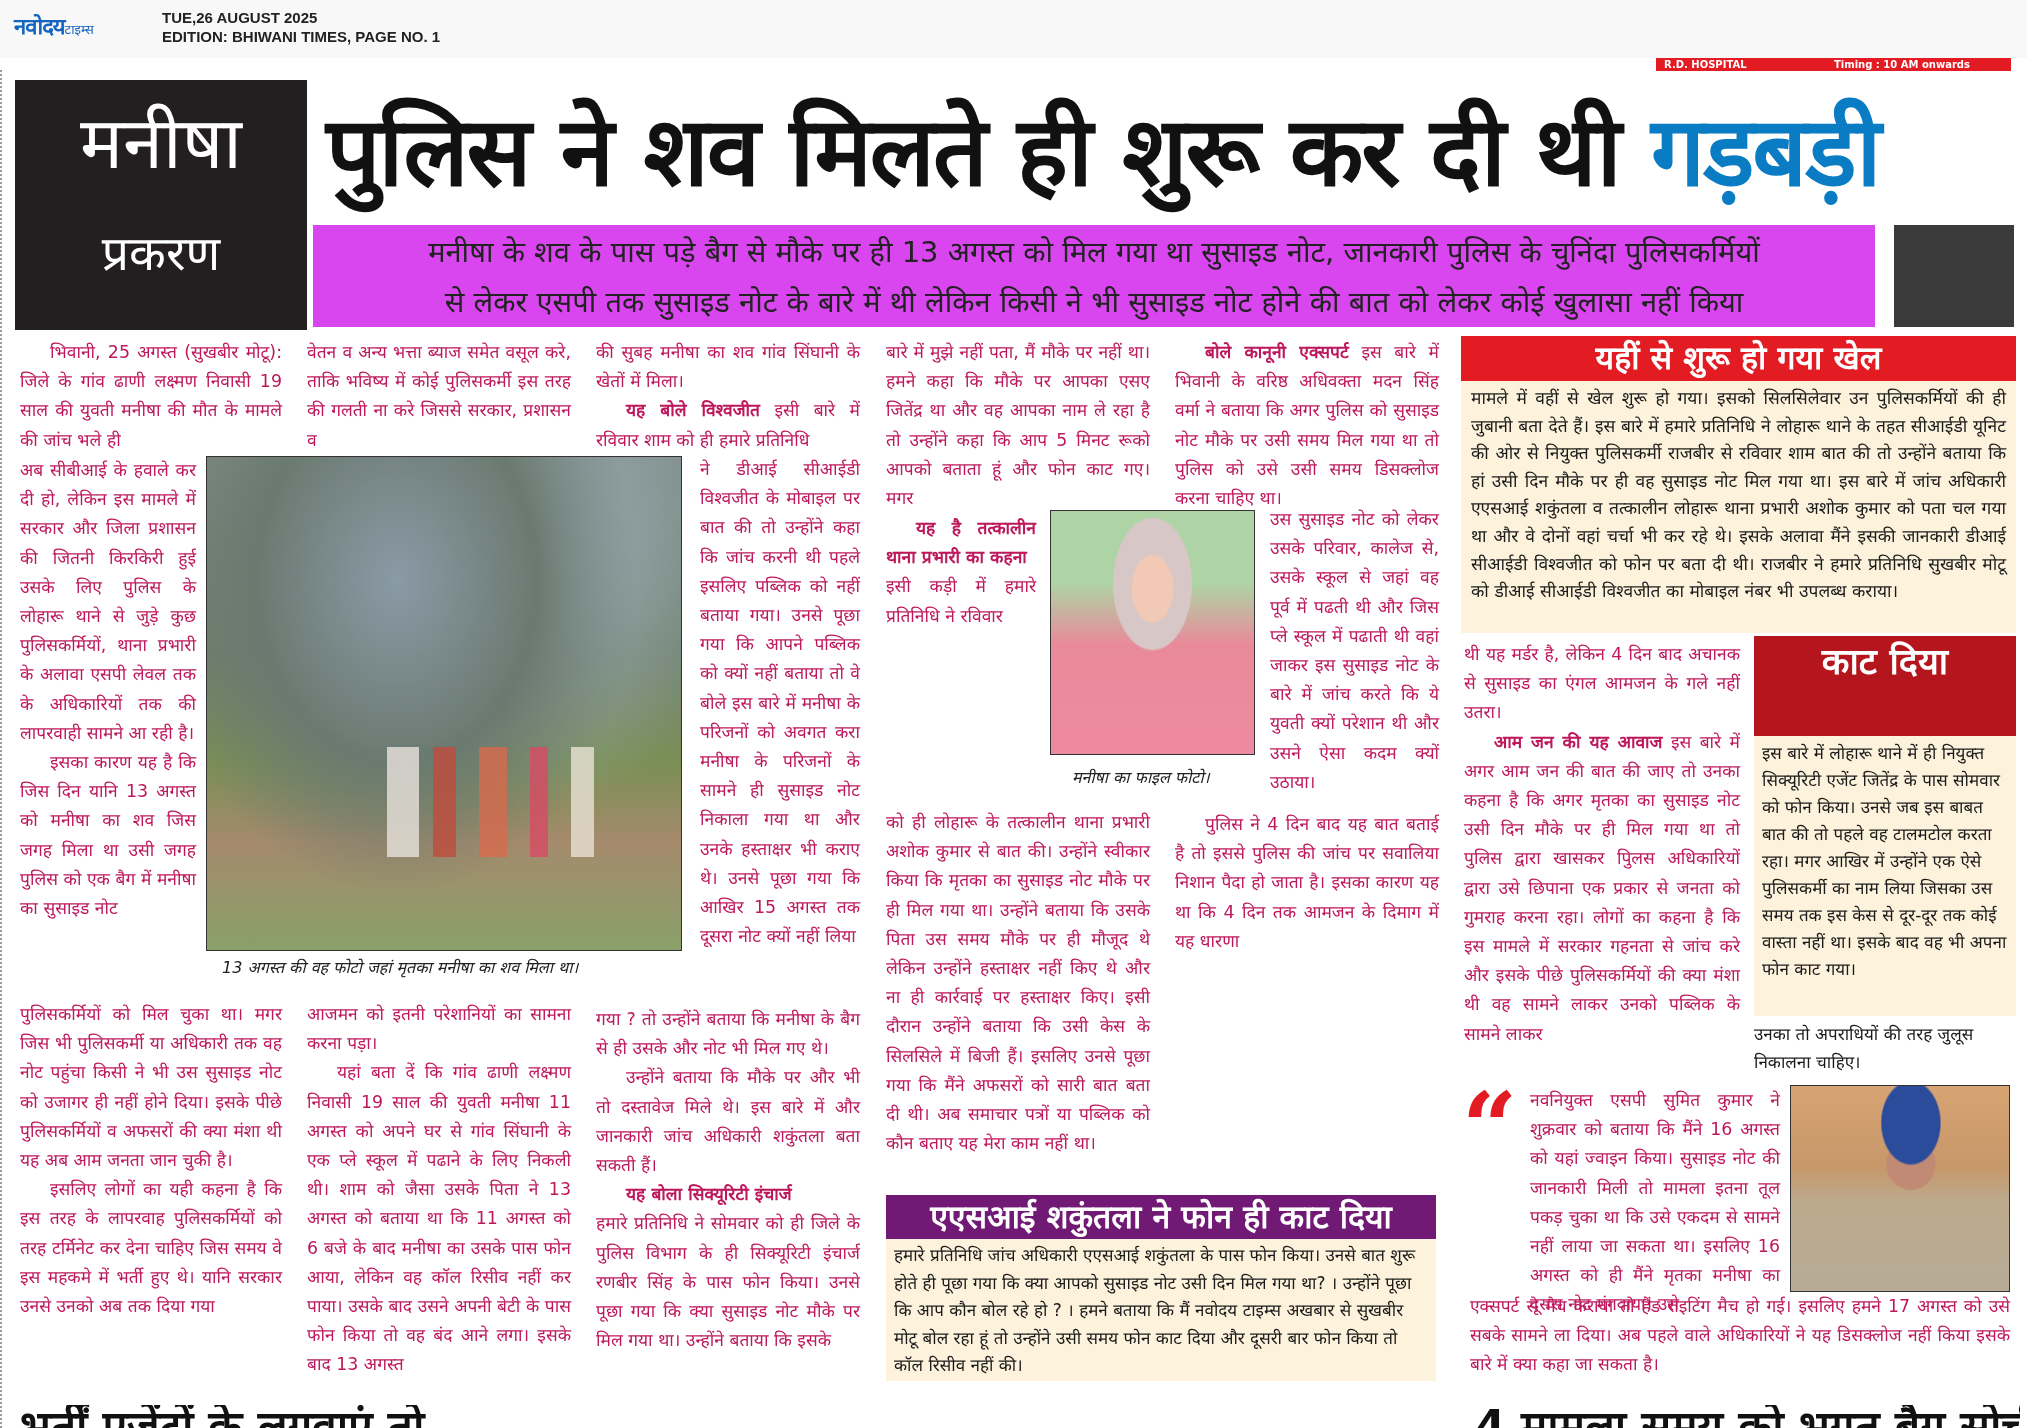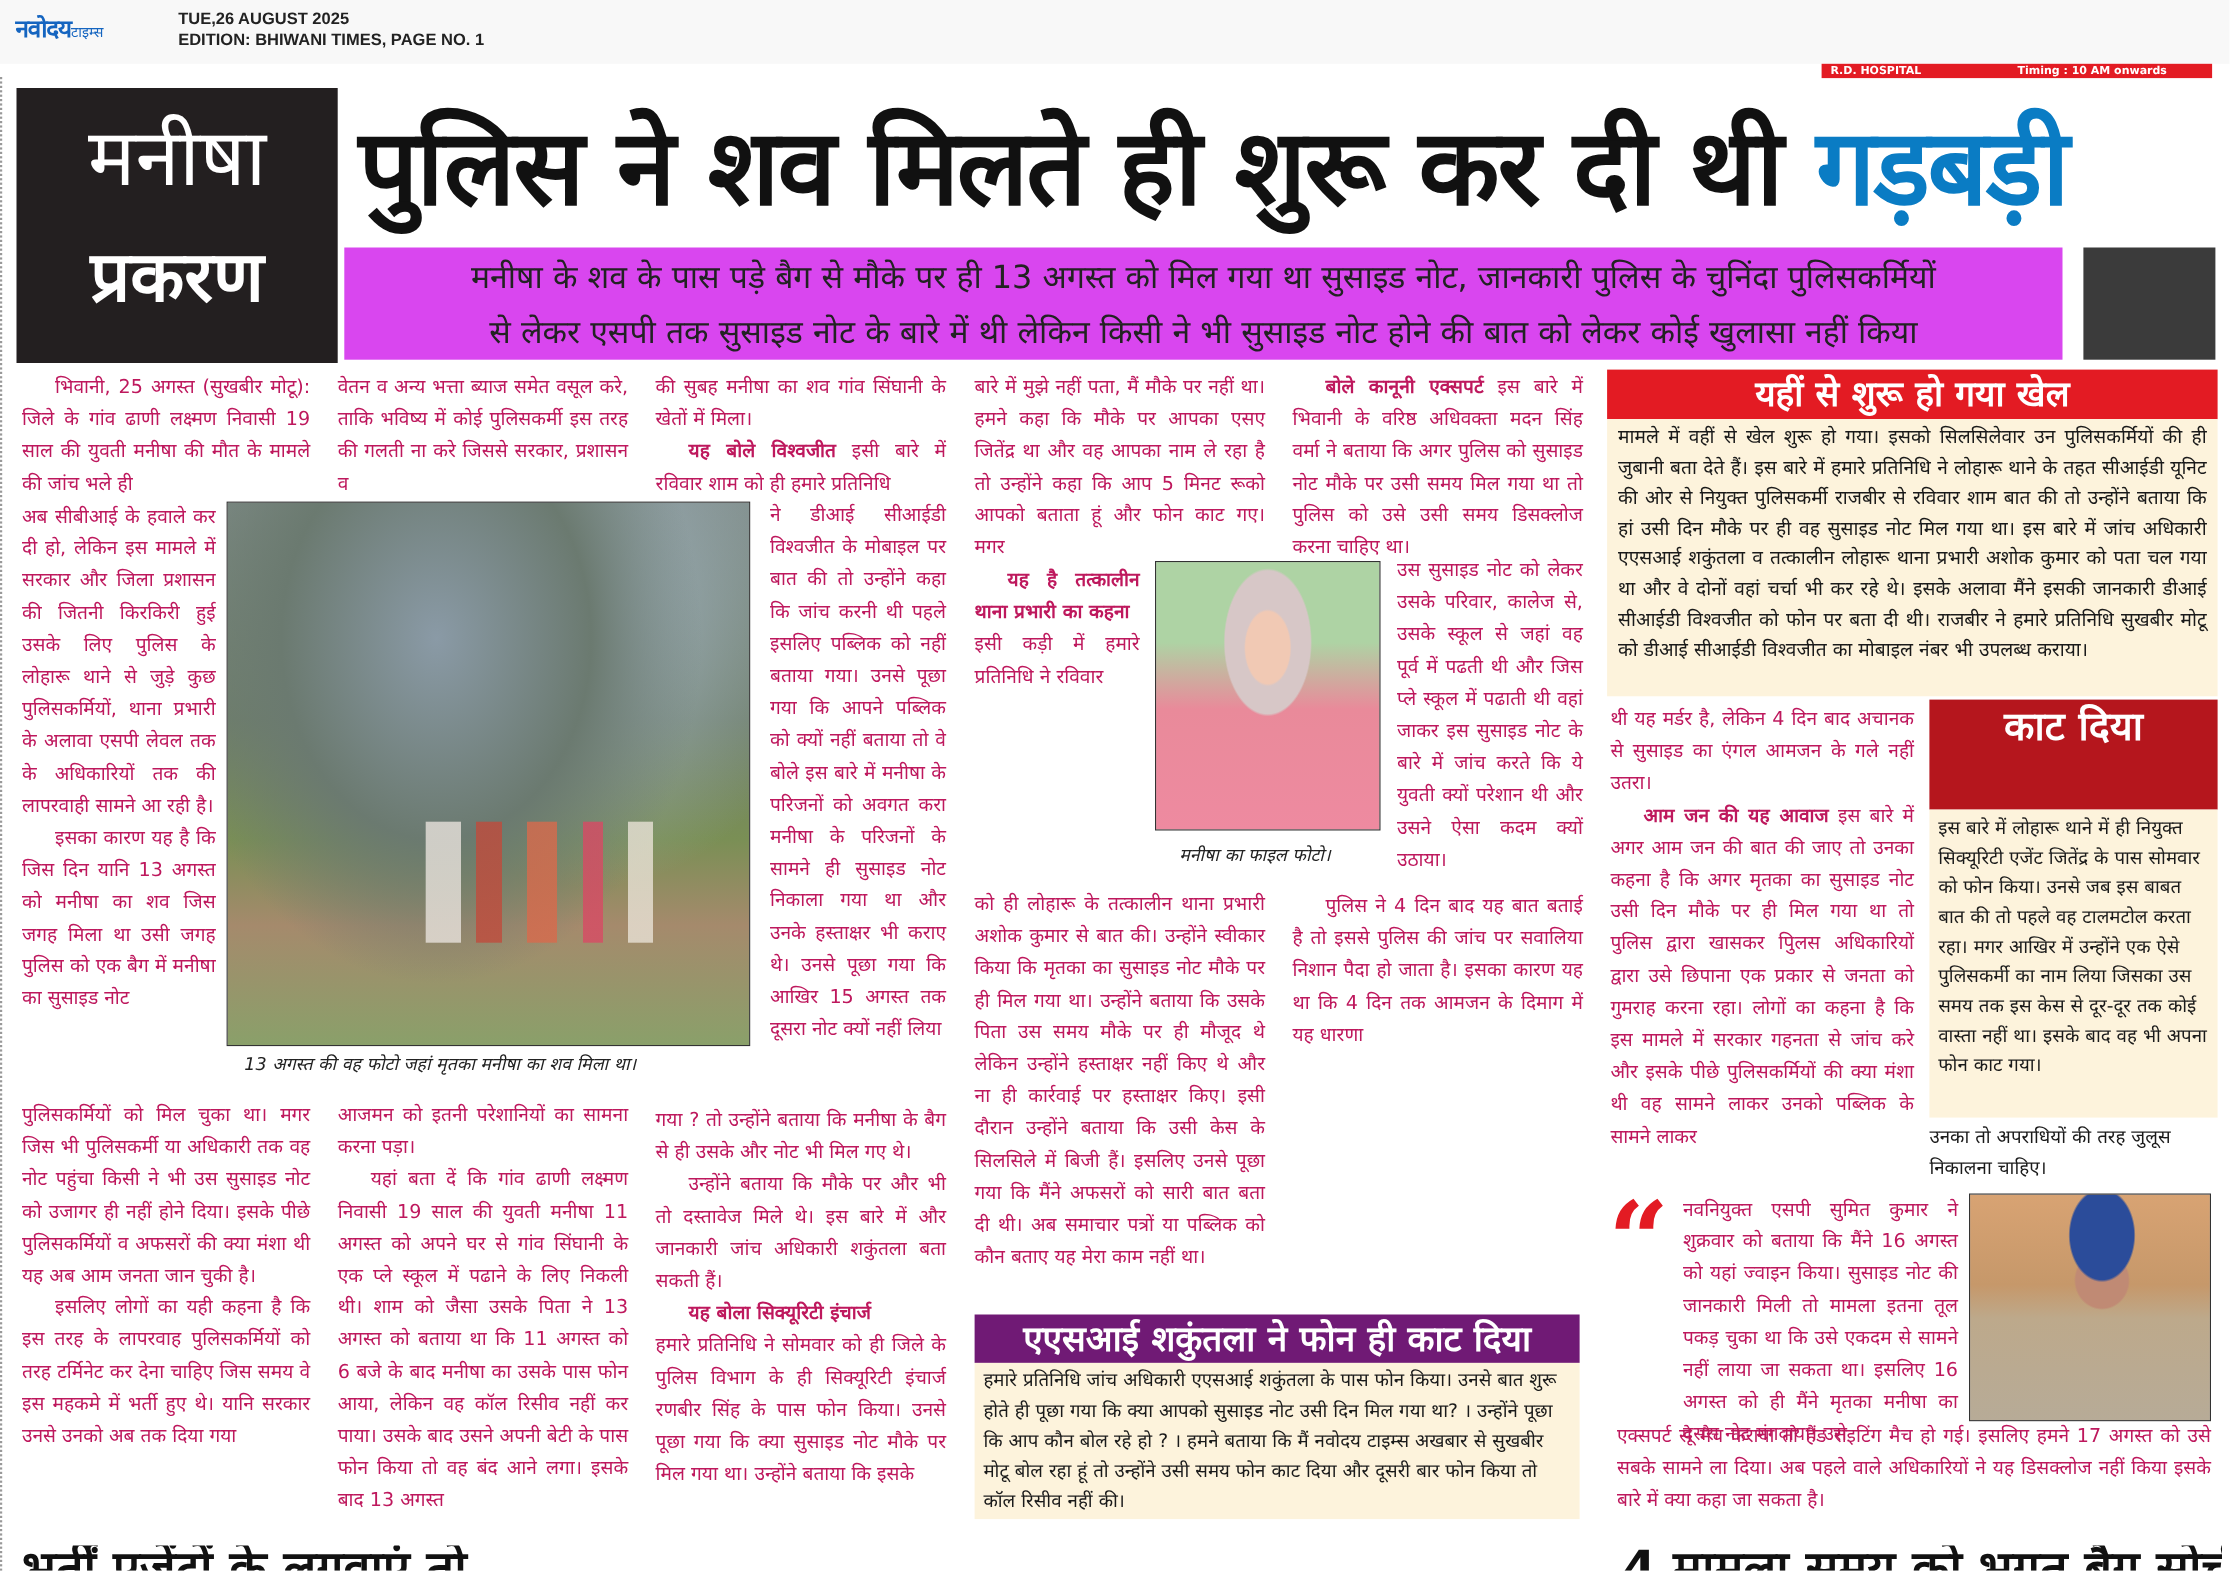--- a/index.html
+++ b/index.html
@@ -13,21 +13,21 @@
   .edition { position: absolute; left: 162px; top: 8px; font-family: "Liberation Sans", sans-serif; font-weight: bold; font-size: 15px; line-height: 19px; color: #222; }
 
   .ad-strip { position: absolute; left: 1656px; top: 58px; width: 355px; height: 13px; background: #e31b23; color: #fff; font-size: 10px; font-weight: bold; line-height: 13px; padding-left: 8px; overflow: hidden; }
   .ad-strip .timing { position: absolute; left: 178px; top: 0; }
 
   .page-edge { position: absolute; left: 0; top: 70px; width: 4px; height: 1358px; border-left: 2px dotted #999; }
 
   
   .kicker { position: absolute; left: 15px; top: 80px; width: 292px; height: 250px; background: #231f20; color: #fff; text-align: center; font-family: "DejaVu Sans", sans-serif; }
   .kicker .k1 { font-size: 72px; line-height: 110px; margin-top: 8px; }
-  .kicker .k2 { font-size: 64px; line-height: 110px; font-weight: bold; }
+  .kicker .k2 { font-size: 48px; line-height: 110px; }
 
   .headline { position: absolute; left: 326px; top: 82px; width: 1700px; height: 140px; font-family: "DejaVu Sans", sans-serif; font-weight: bold; font-size: 96px; line-height: 140px; color: #111; letter-spacing: -2px; white-space: nowrap; }
   .headline .accent { color: #0a7cc4; }
 
   .deck { position: absolute; left: 313px; top: 225px; width: 1562px; height: 102px; background: #d946ef; text-align: center; font-size: 29px; line-height: 50px; padding-top: 2px; color: #222; }
   .deck-side { position: absolute; left: 1894px; top: 225px; width: 120px; height: 102px; background: #3b3b3b; }
 
   
   .col { position: absolute; font-size: 17.4px; line-height: 29.2px; text-align: justify; color: #be185d; }
   .col p { text-indent: 30px; }

